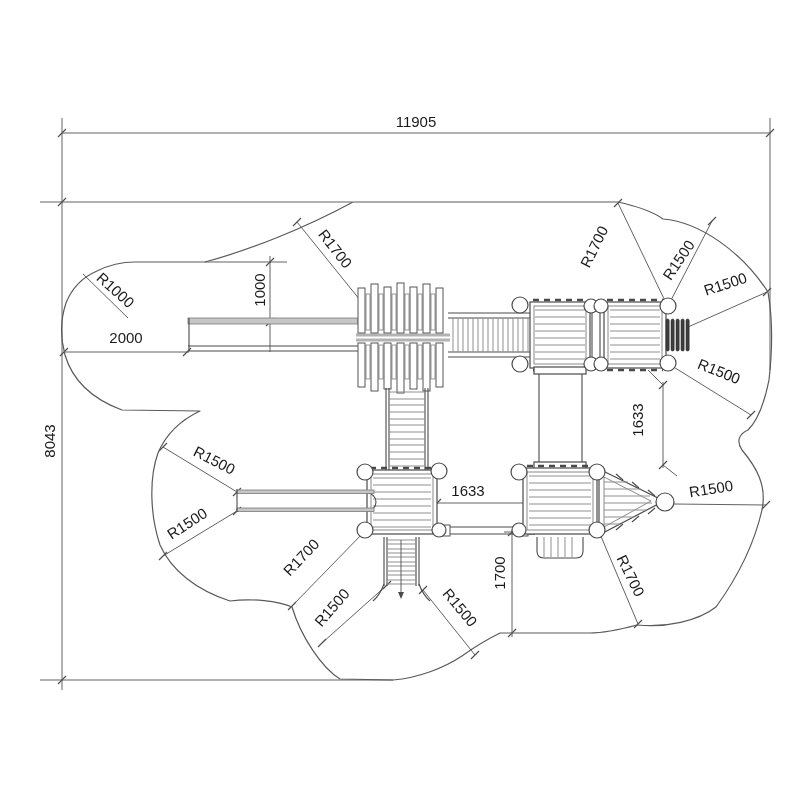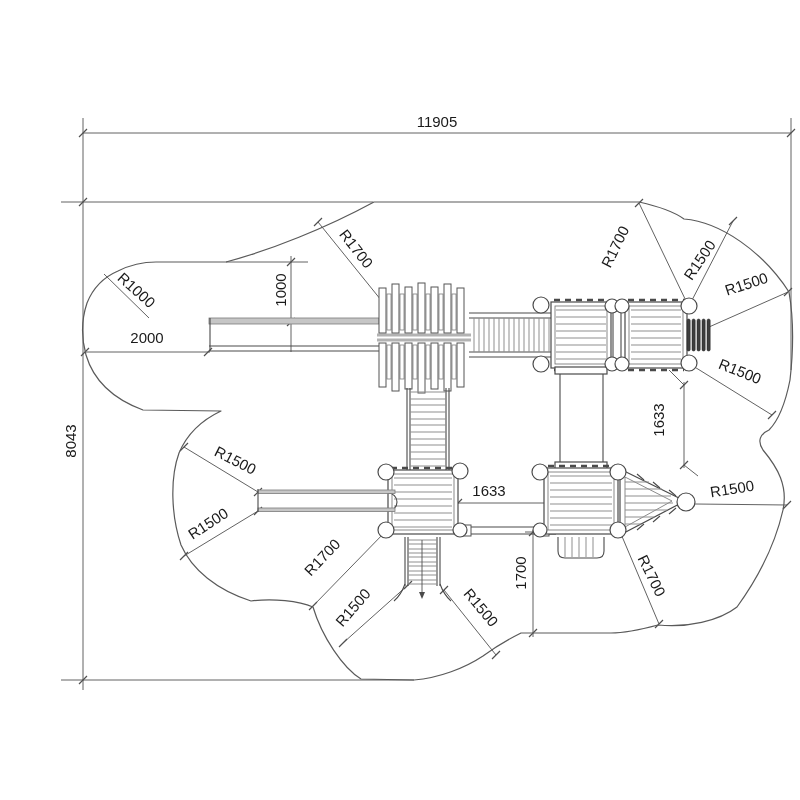--- a/index.html
+++ b/index.html
@@ -1,20 +1,20 @@
 <!DOCTYPE html>
 <html style="--line: #4a4a4a; --dim: #505050; --grayfill: #c6c6c6; --darkfill: #3e3e3e; --bg: #ffffff; --text: #1a1a1a;"><head>
 <meta charset="utf-8">
 <style>
   :root{
     --line:#4a4a4a; --dim:#505050; --grayfill:#c6c6c6;
     --darkfill:#3e3e3e; --bg:#ffffff; --text:#1a1a1a;
   }
   html,body{margin:0;padding:0;background:var(--bg);}
-  .stage{width:672px;height:800px;background:var(--bg);margin-left:21px;}
+  .stage{width:672px;height:800px;background:var(--bg);}
   svg{display:block;}
   text{font-family:"Liberation Sans",sans-serif;font-size:15px;fill:var(--text);}
   .thin{stroke:var(--dim);stroke-width:.9;fill:none;}
   .tickp{stroke:var(--dim);stroke-width:1.2;fill:none;}
   .cloud{stroke:#5a5a5a;stroke-width:1.2;fill:none;stroke-linejoin:round;}
   .s1{stroke:var(--line);stroke-width:1.1;fill:none;}
   .wrect{fill:#fff;stroke:var(--line);stroke-width:1.2;}
   .inrect{fill:none;stroke:#6d6d6d;stroke-width:.8;}
   .deck{stroke:#8f8f8f;stroke-width:1;fill:none;}
   .plank{fill:#fff;stroke:#555;stroke-width:1;}

